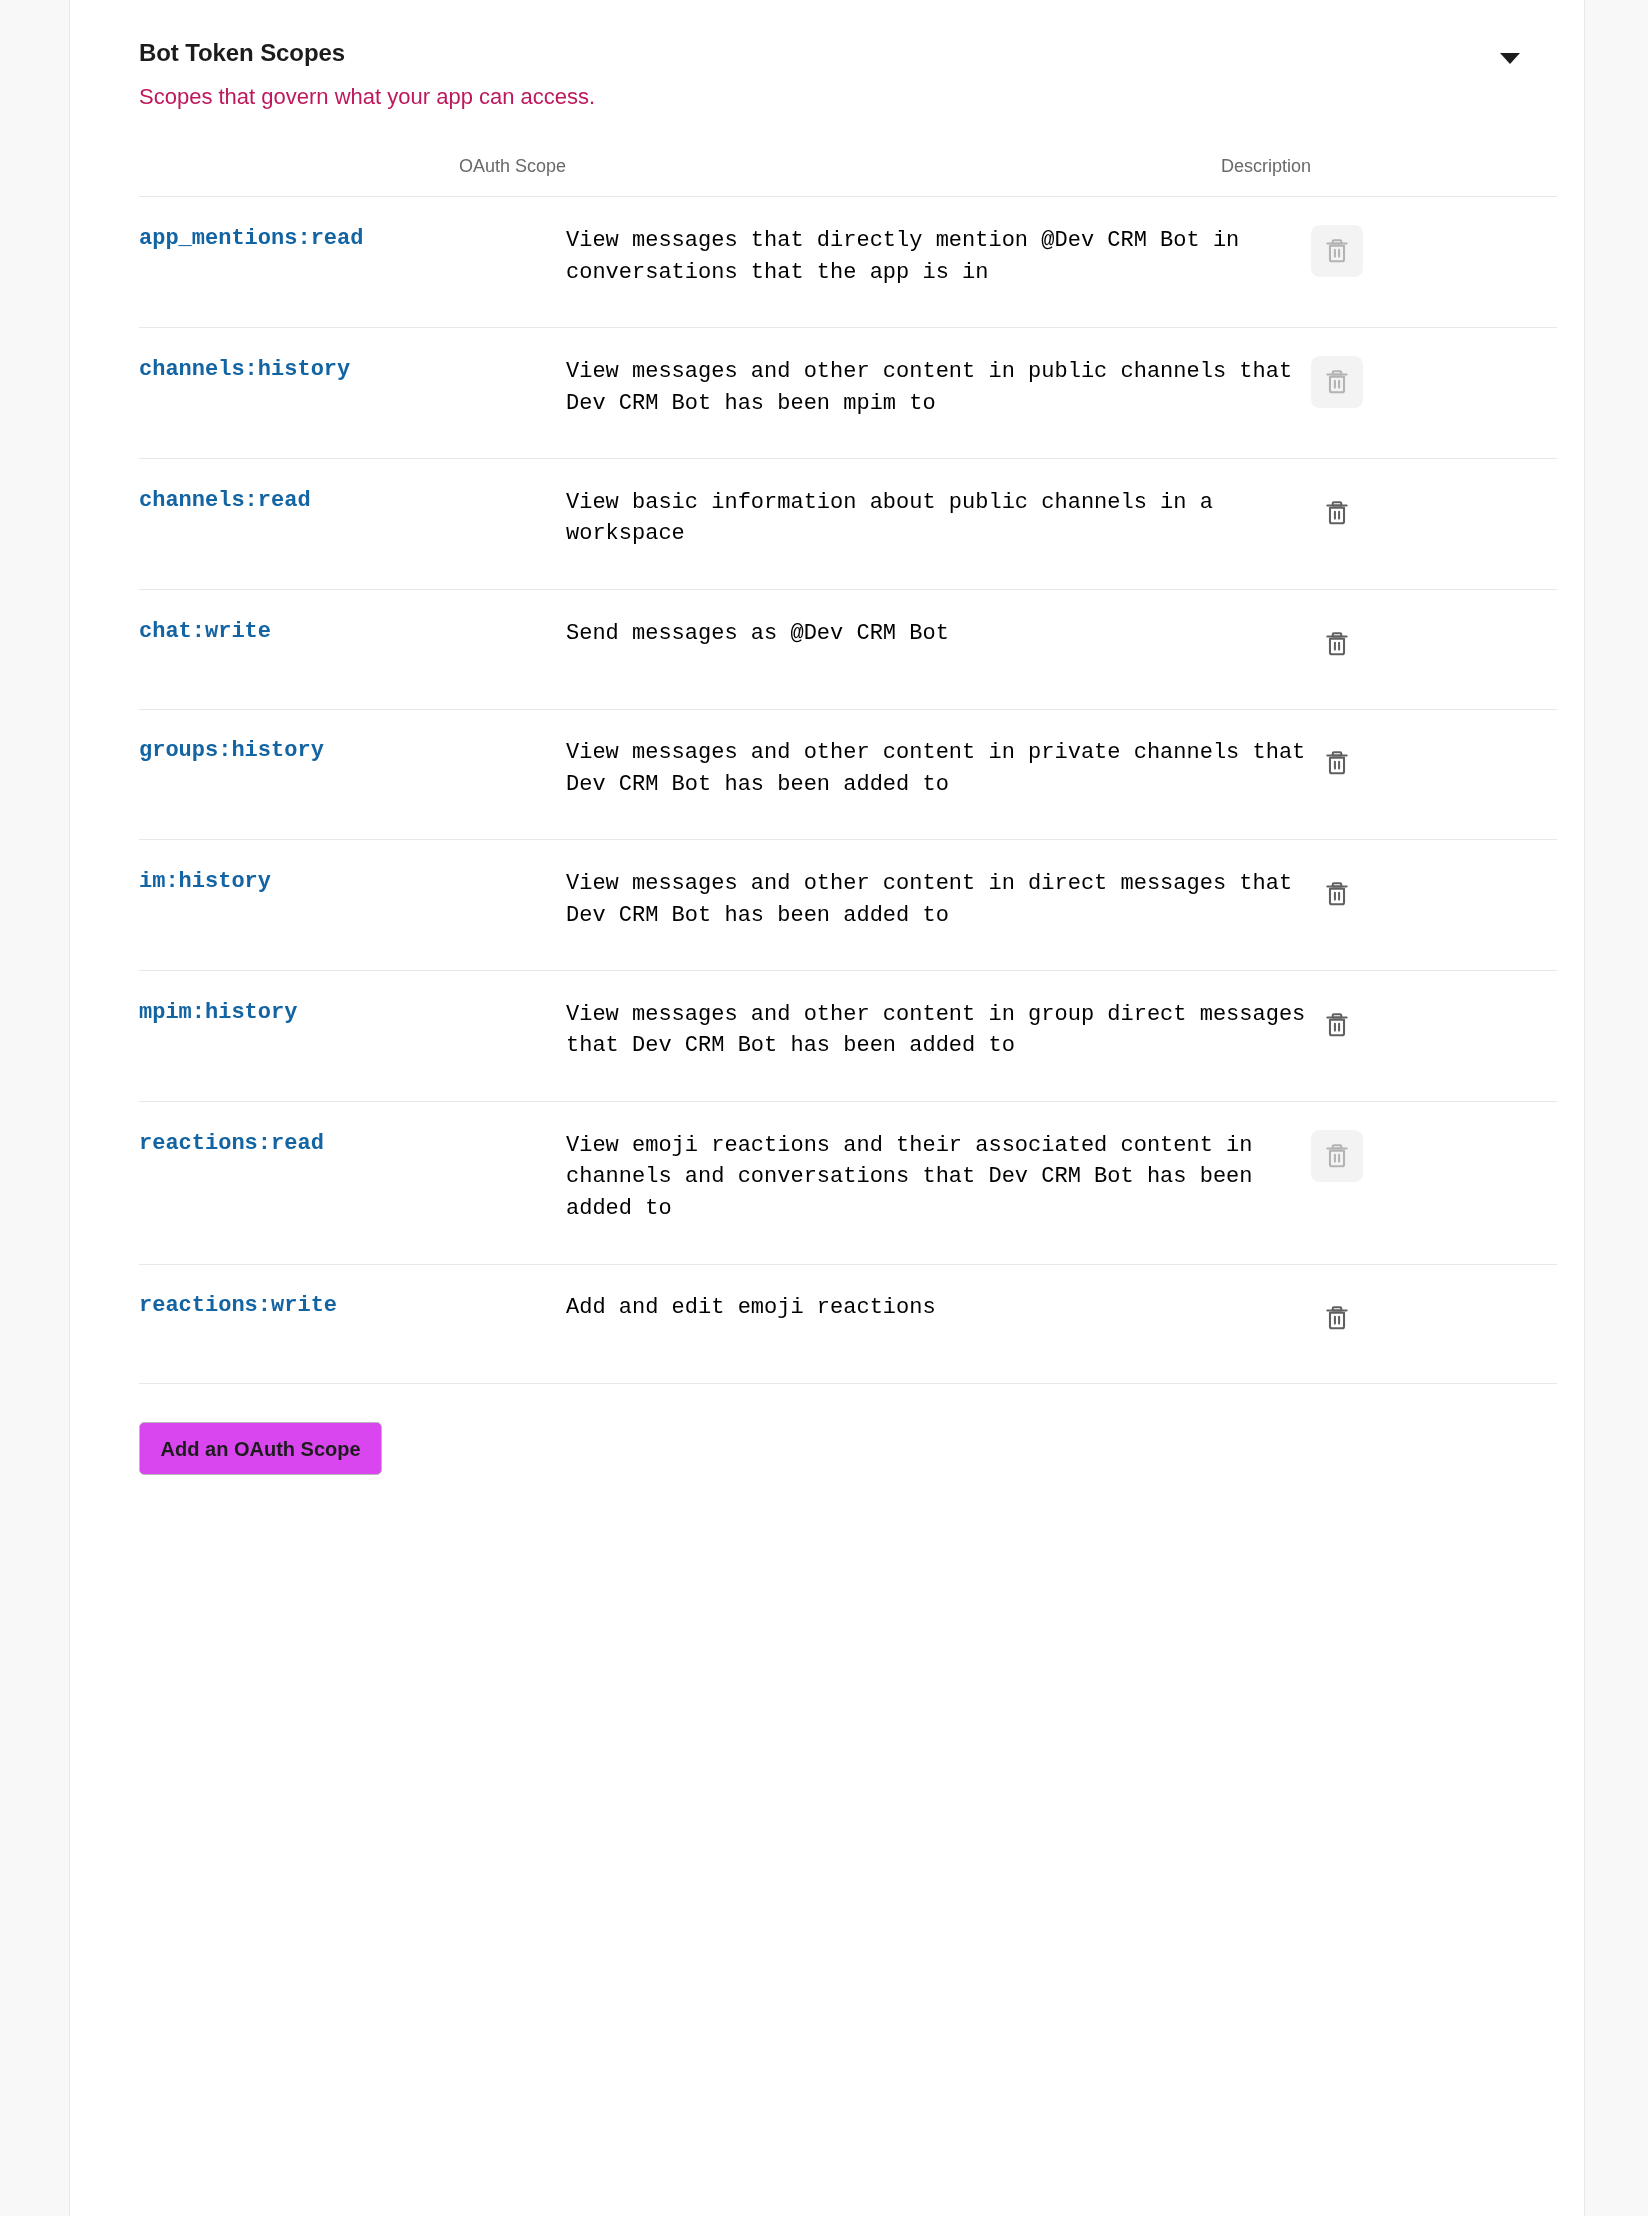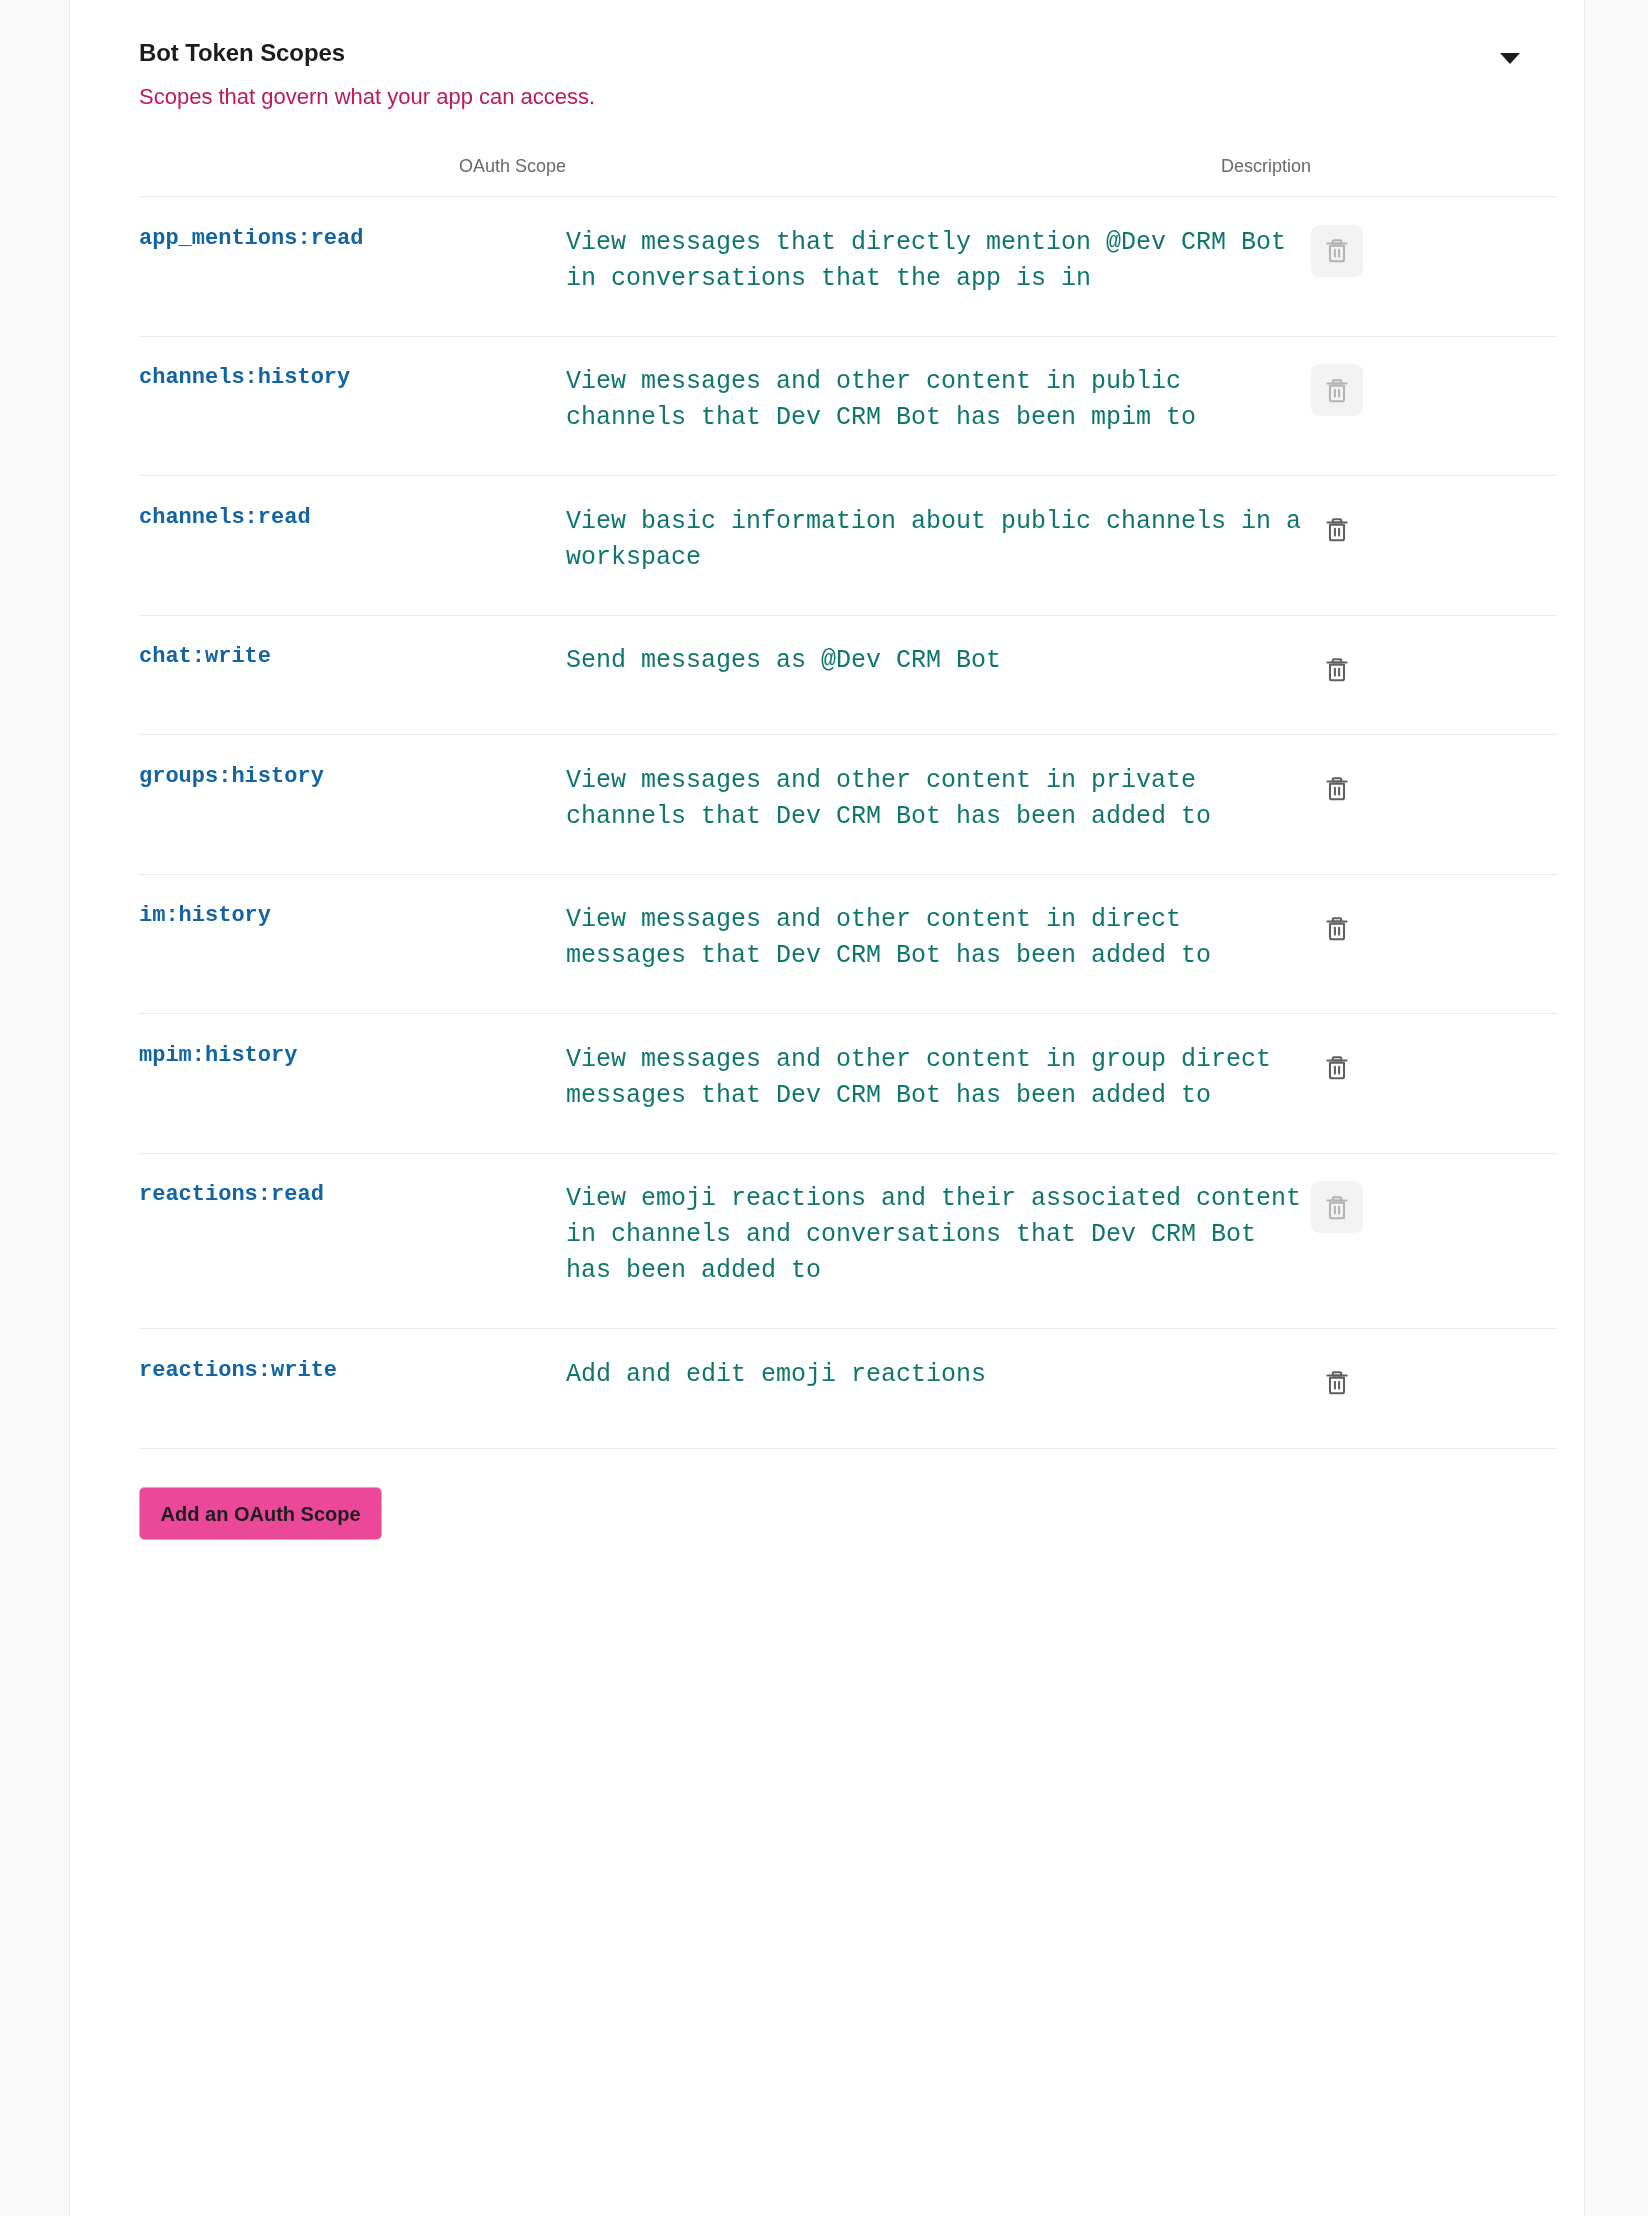--- a/index.html
+++ b/index.html
@@ -120,22 +120,22 @@
     font-size: 22px;
     font-weight: bold;
     color: #1264a3;
     text-decoration: none;
     line-height: 1.3;
     display: inline-block;
     cursor: pointer;
   }
 
   .scope-desc {
-    font-size: 25px;
-    color: #0f766e;
+    font-size: 22px;
+    color: #000000;
     line-height: 1.44;
     font-weight: 400;
   }
 
   .action-cell {
     padding-top: 27.5px;
     text-align: left;
   }
 
   .del-btn {
@@ -163,21 +163,21 @@
   
   .footer-area {
     padding: 38px 0 52px 0;
   }
 
   .add-scope-btn {
     font-family: "Liberation Sans", sans-serif;
     font-size: 20px;
     font-weight: bold;
     color: #1d1c1d;
-    background: #ec4899;
+    background: #d946ef;
     border: 0.9px solid #bbbaba;
     border-radius: 5.2px;
     padding: 13.7px 20.6px;
     cursor: pointer;
     line-height: 1.2;
   }
 </style>
 </head>
 <body>
 

